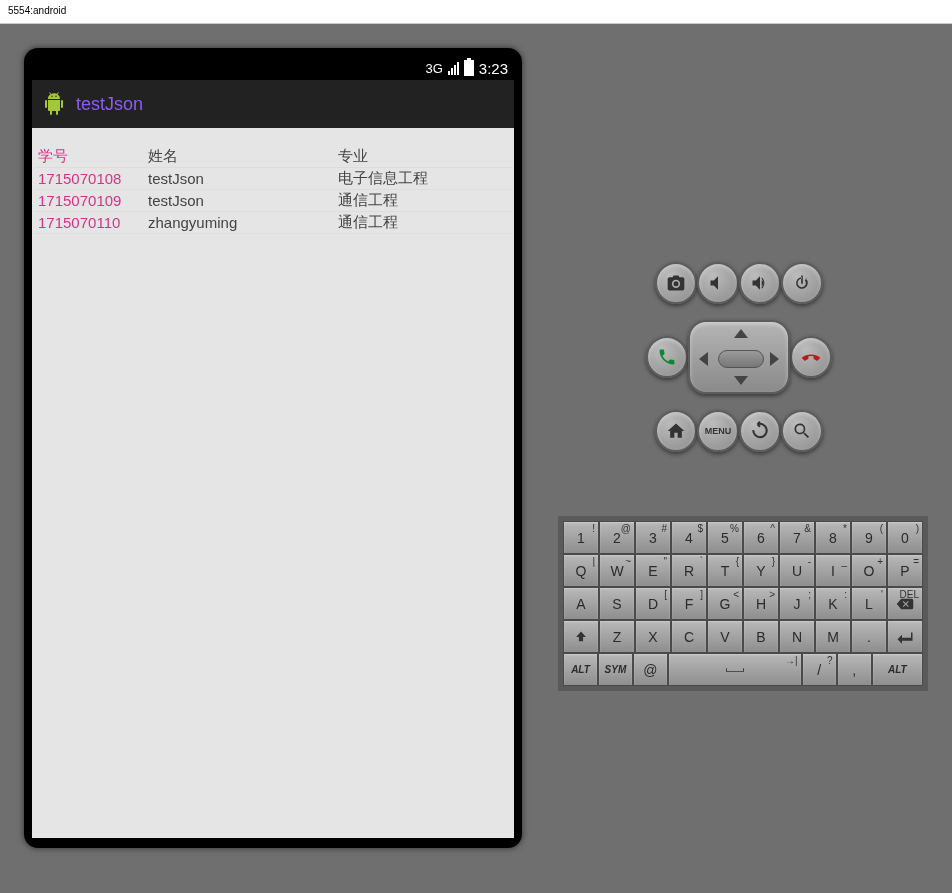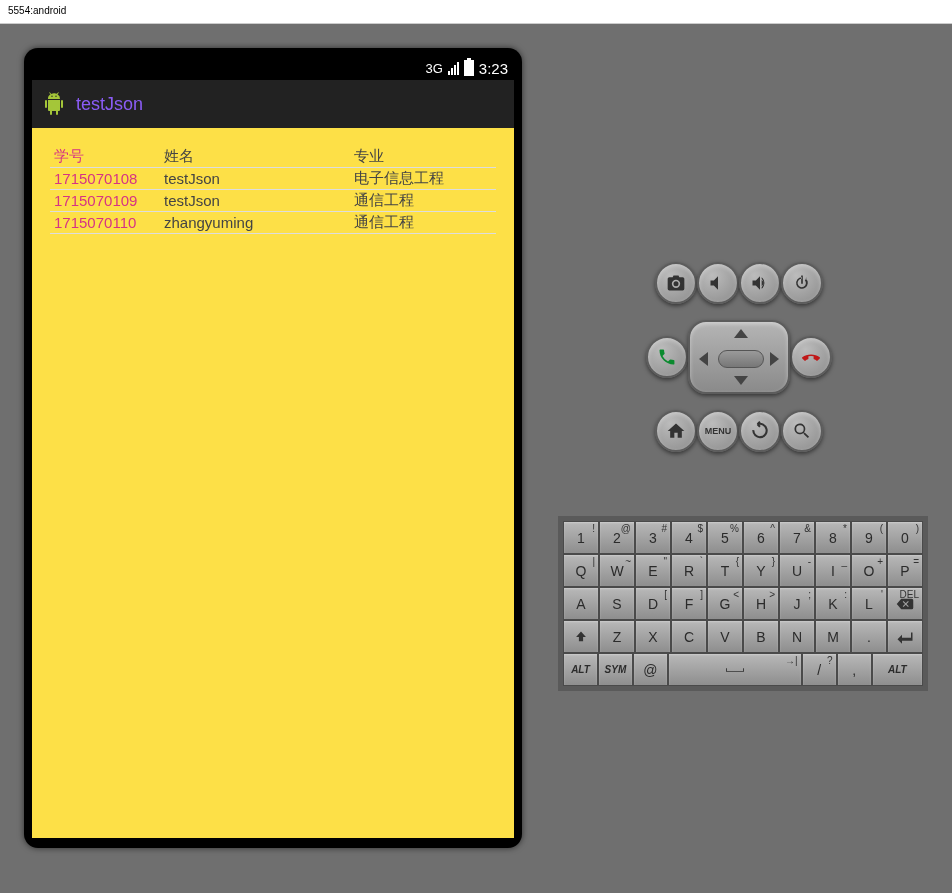--- a/index.html
+++ b/index.html
@@ -15,21 +15,21 @@
 .status-bar .signal { display:inline-flex; align-items:flex-end; gap:1px; height:14px; }
 .status-bar .signal span { width:2px; background:#fff; }
 .status-bar .signal span:nth-child(1){height:4px;} .status-bar .signal span:nth-child(2){height:7px;} .status-bar .signal span:nth-child(3){height:10px;} .status-bar .signal span:nth-child(4){height:13px;}
 .status-bar .batt { width:10px; height:16px; background:#fff; position:relative; }
 .status-bar .batt::before { content:""; position:absolute; top:-2px; left:3px; width:4px; height:2px; background:#fff; }
 .status-bar .threeg { font-size:13px; line-height:9px; }
 
 .action-bar { height: 48px; background: #222; display: flex; align-items: center; padding: 0 10px; gap: 10px; }
 .action-bar .title { color:#8b5cf6; font-size:18px; }
 
-.app-content { background: #fde047; height: 710px; padding: 18px 18px; }
+.app-content { background: #e5e5e5; height: 710px; padding: 18px 2px; }
 .data-table { width: 100%; border-collapse: collapse; font-size: 15px; color: #444; }
 .data-table td, .data-table th { text-align: left; padding: 1px 4px; font-weight: normal; border-bottom: 1px solid #ddd; }
 .data-table .idcol { width: 110px; color: #d63384; }
 .data-table .namecol { width: 190px; margin-left: 40px; }
 .data-table th.idcol { color:#d63384; }
 
 .controls-panel { position: absolute; left: 624px; top: 238px; width: 230px; }
 .ctrl-row { display:flex; justify-content:center; gap:0; margin-bottom:16px; align-items:center; }
 .ctrl-btn { width:42px; height:42px; border-radius:50%; background: radial-gradient(circle at 35% 30%, #bcbcbc, #8b8b8b); border:2px solid #5c5c5c; box-shadow: inset 0 2px 4px rgba(255,255,255,.4), 0 2px 4px rgba(0,0,0,.5); display:flex; align-items:center; justify-content:center; cursor:pointer; color:#333; }
 .ctrl-btn svg { width:20px; height:20px; }

